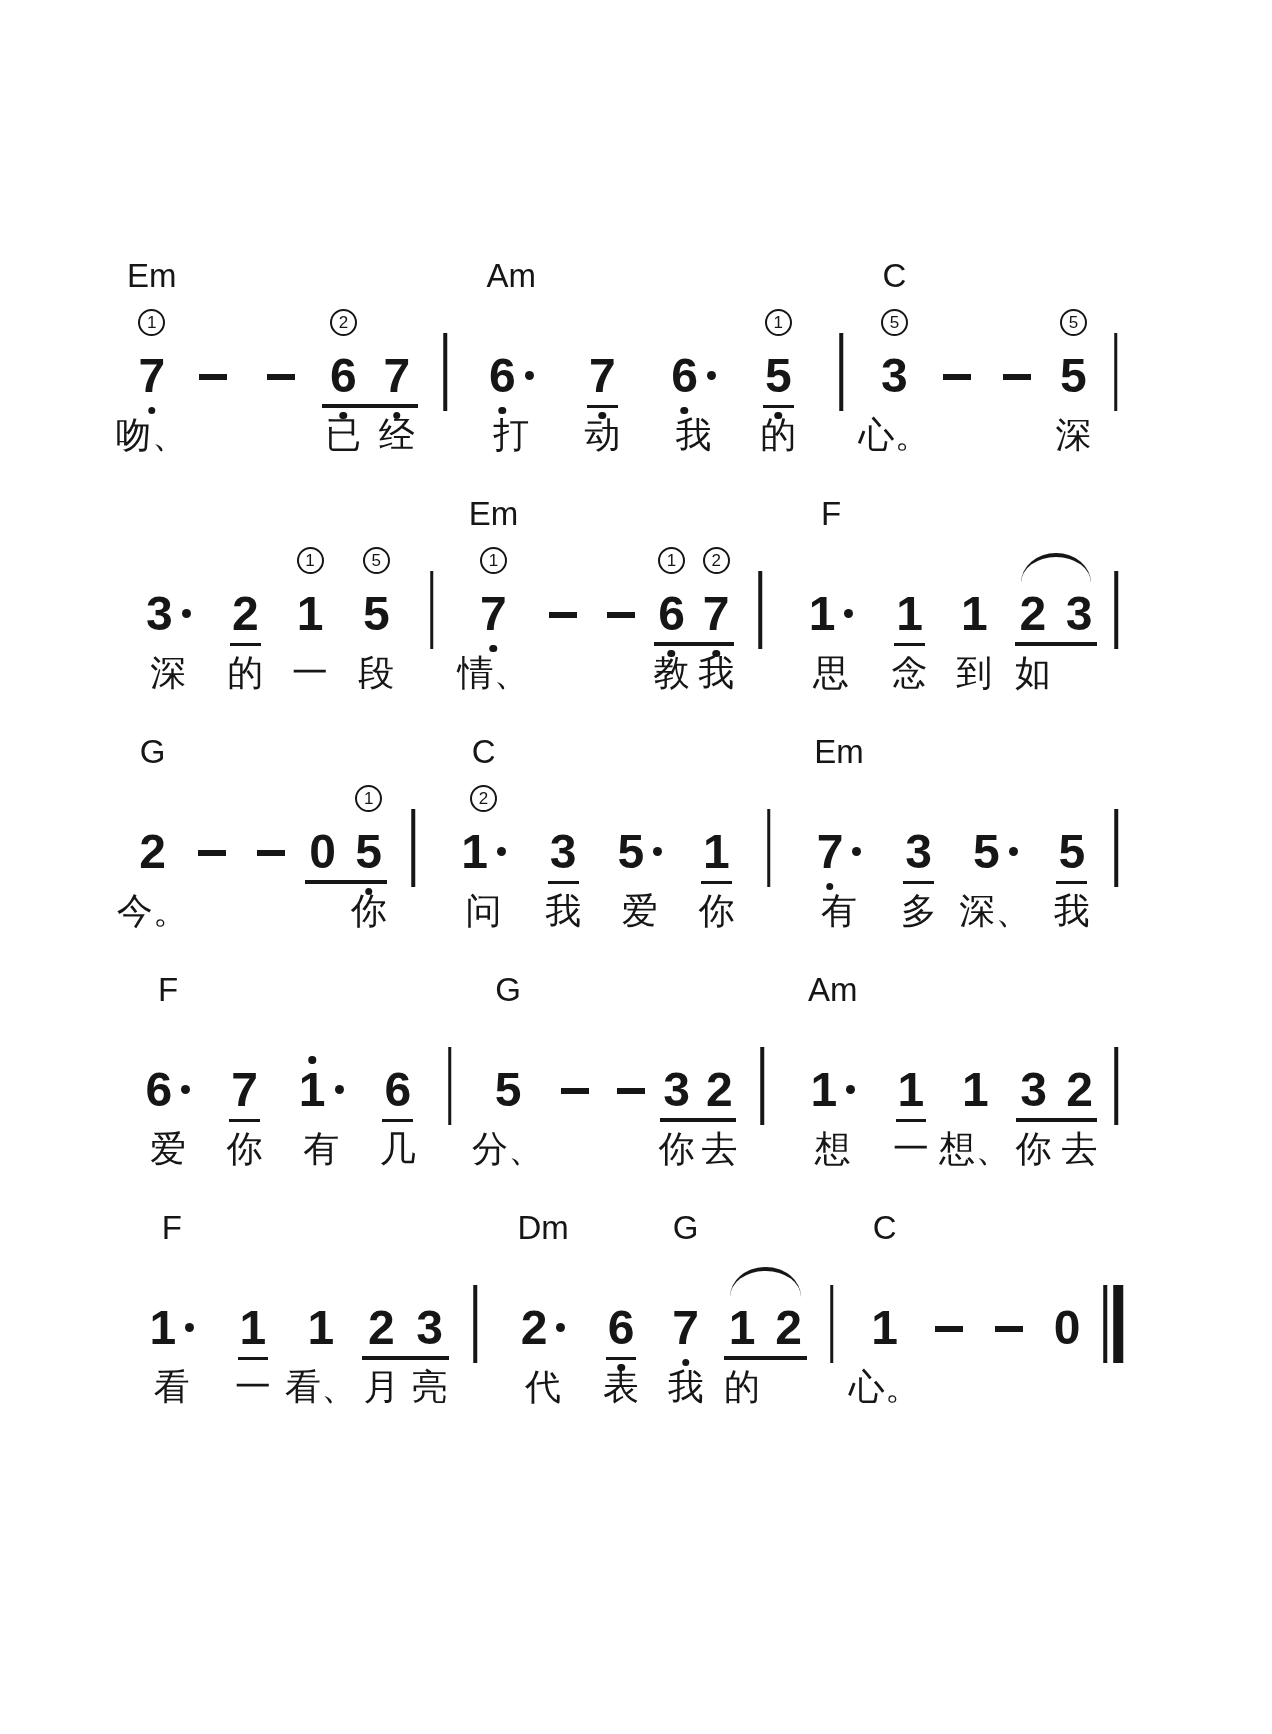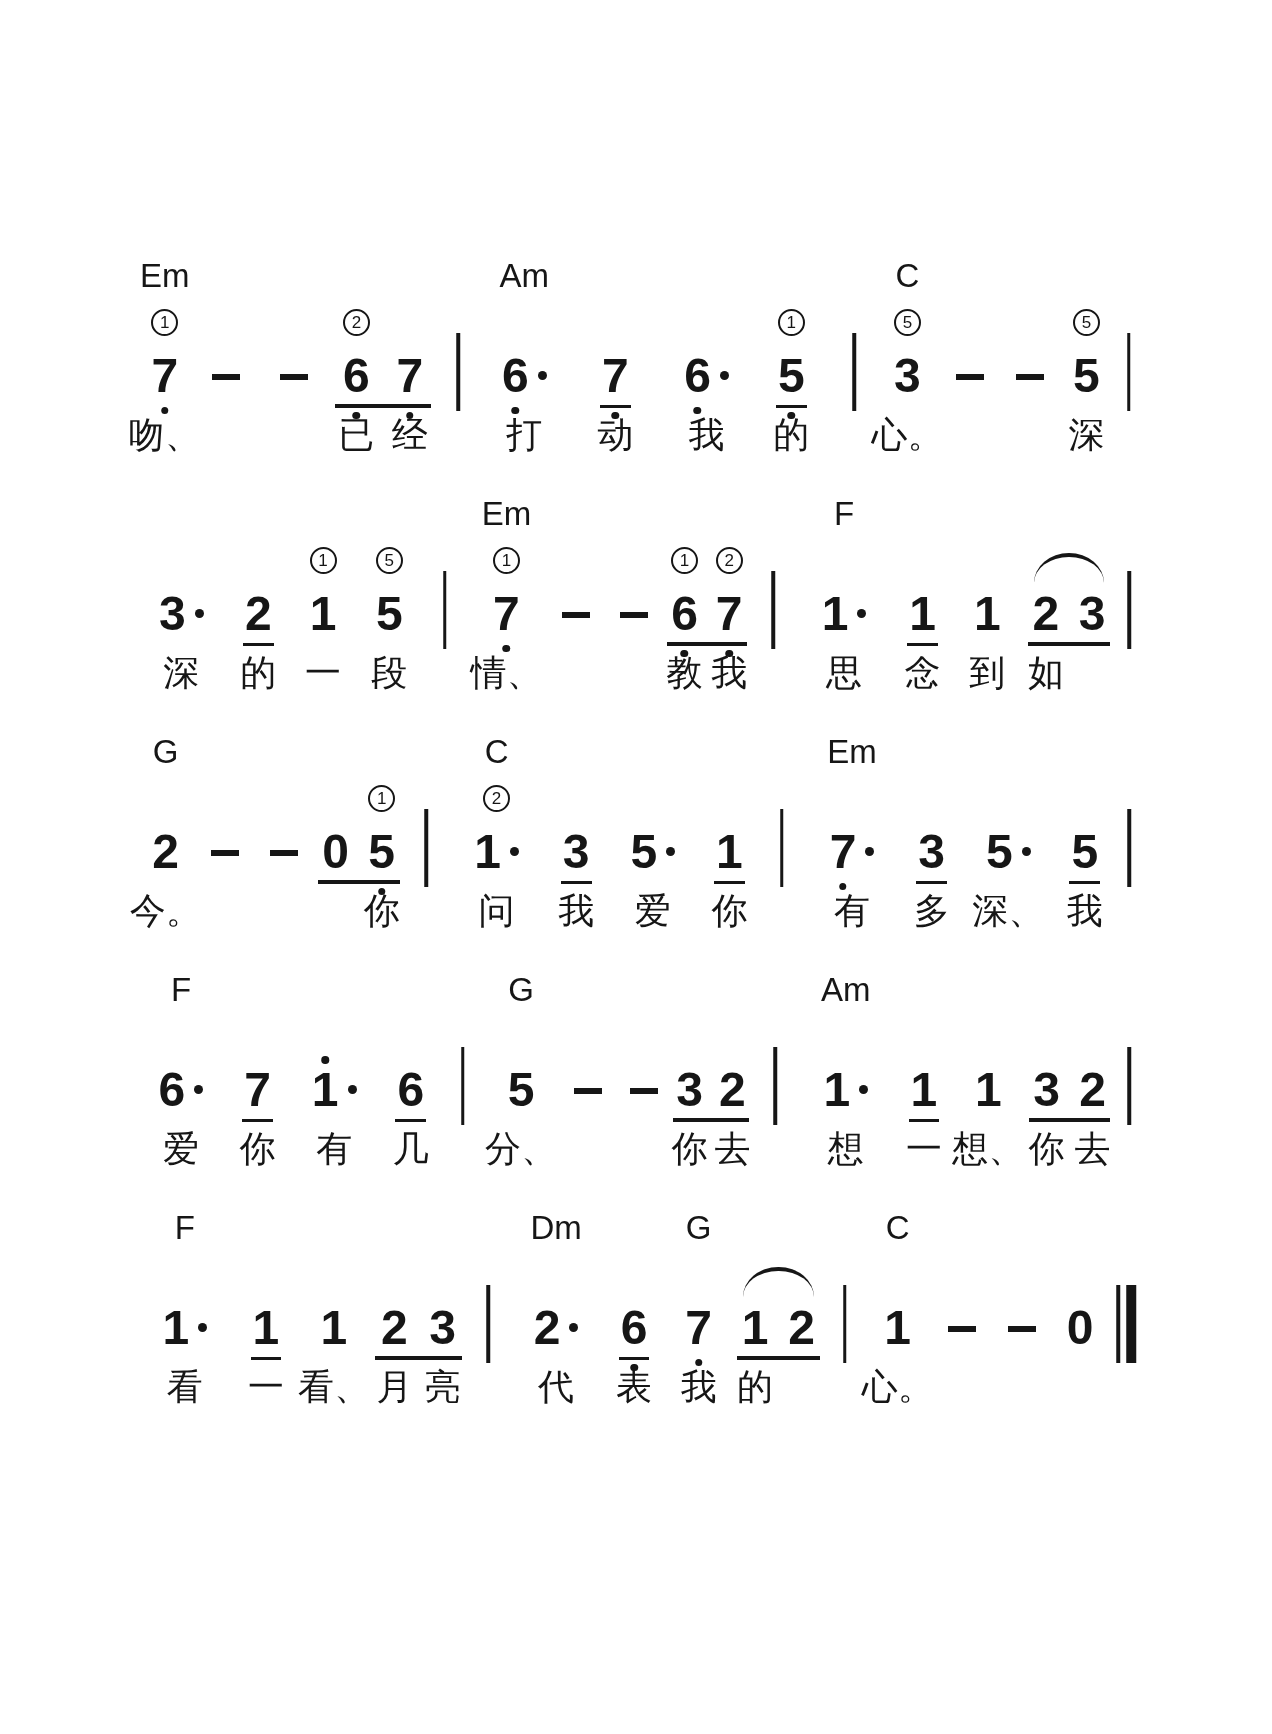--- a/index.html
+++ b/index.html
@@ -1,20 +1,20 @@
 <!DOCTYPE html>
 <html><head>
 <meta charset="utf-8">
 <style>
   html,body{margin:0;padding:0;}
   body{
     width:1272px;height:1734px;background:#ffffff;position:relative;
     font-family:"Liberation Sans",sans-serif;color:#161616;overflow:hidden;
   }
-  #score{position:absolute;left:135px;top:249px;width:1008px;text-align:right;}
+  #score{position:absolute;left:122px;top:249px;width:1008px;text-align:right;}
   .sysline{display:flex;margin-bottom:34px;}
   .cell{position:relative;display:flex;flex-direction:column;min-width:0;box-sizing:border-box;height:204px;}
   
   .rc{height:52px;display:flex;align-items:flex-end;justify-content:center;padding-bottom:9px;
       font-size:33px;line-height:1;white-space:nowrap;box-sizing:border-box;}
   .rf{height:42px;display:flex;align-items:center;justify-content:center;}
   .fc{width:27px;height:27px;border:2px solid #161616;border-radius:50%;box-sizing:border-box;
       display:flex;align-items:center;justify-content:center;font-size:17px;line-height:1;}
   .rn{height:58px;display:flex;align-items:flex-end;justify-content:center;}
   .rl{height:52px;display:flex;align-items:flex-end;justify-content:center;

